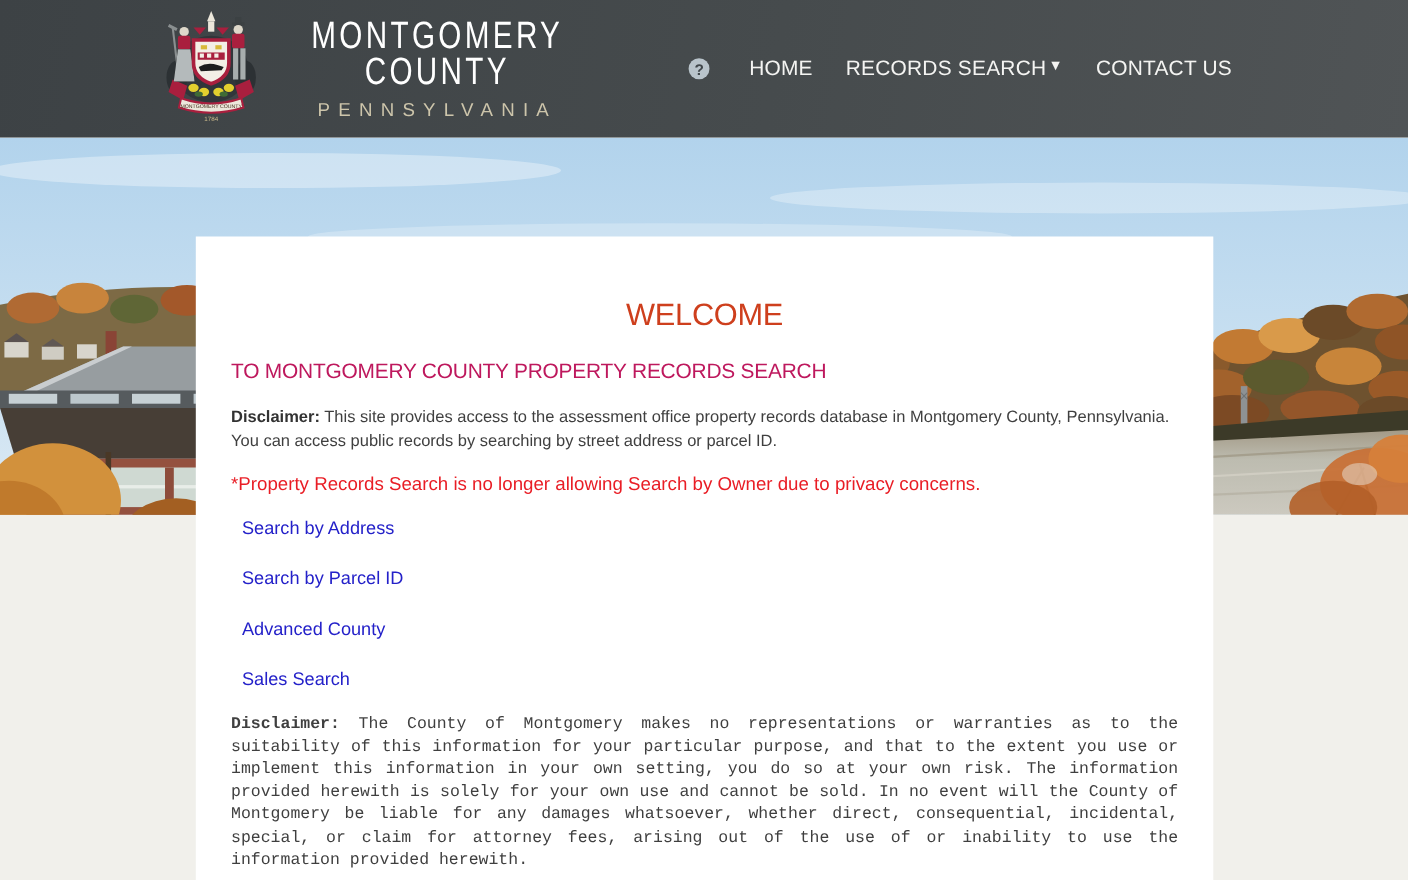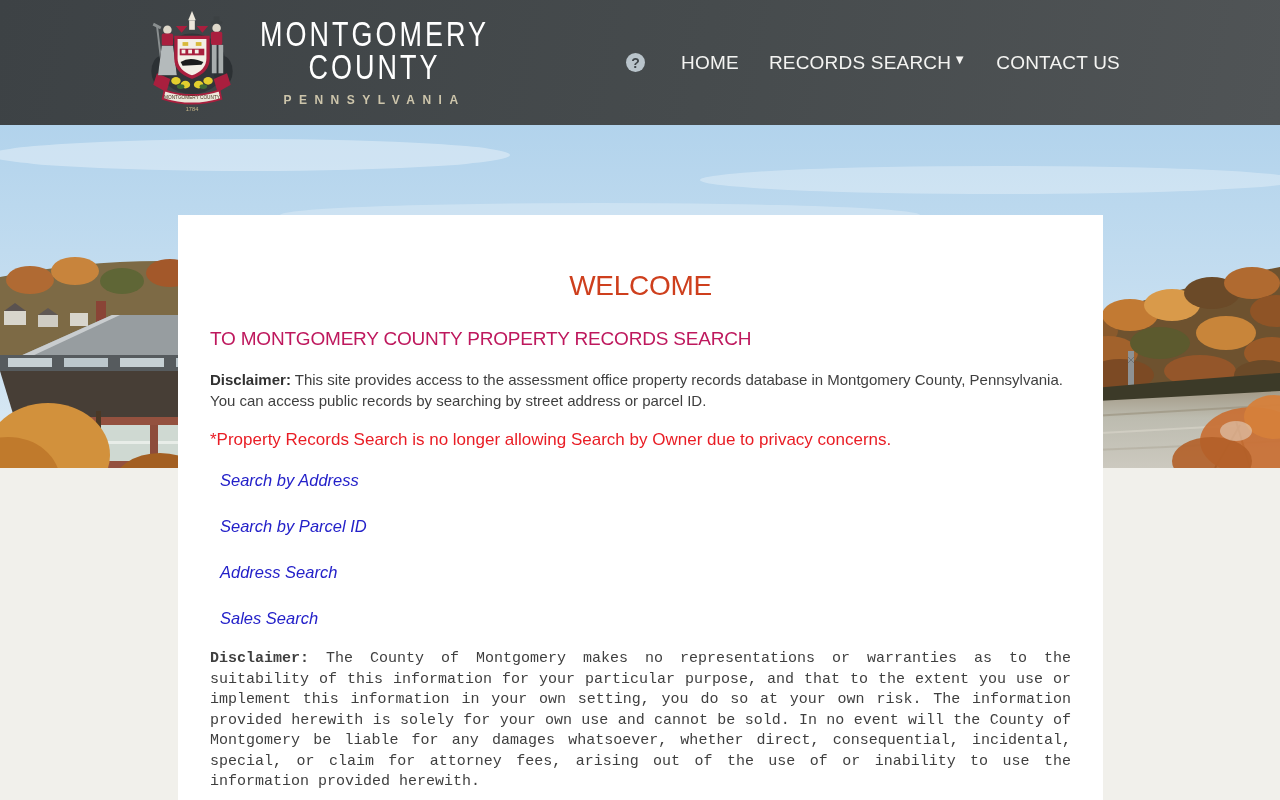--- a/index.html
+++ b/index.html
@@ -10,28 +10,28 @@
     font-family:"Liberation Sans", sans-serif;
   }
 
   
   .site-header {
     position:absolute; top:0; left:0; width:1280px; height:125px;
     background:linear-gradient(100deg,#3d4245 0%,#464b4d 55%,#505456 100%);
     display:flex; align-items:center; z-index:5;
   }
   .crest { margin-left:140px; flex:0 0 auto; }
-  .brand { margin-left:16px; text-align:center; }
+  .brand { margin-left:39px; text-align:center; }
   .brand-line {
     display:block; color:#ffffff; font-size:27px; font-weight:500;
     letter-spacing:3px; line-height:33px;
     transform:scaleY(1.28); transform-origin:center;
   }
   .brand-sub {
-    display:block; color:#cdc5ab; font-size:12px; font-weight:700;
+    display:block; color:#cdc5ab; font-size:17px; font-weight:400;
     letter-spacing:7.5px; margin-top:8px;
   }
   .main-nav {
     margin-left:auto; margin-right:160px;
     display:flex; align-items:center; gap:30px;
   }
   .help-badge {
     width:19px; height:19px; border-radius:50%;
     background:#b9c4cb; color:#40474b; font-weight:bold; font-size:14px;
     display:flex; align-items:center; justify-content:center;
@@ -57,21 +57,21 @@
     letter-spacing:-0.3px; line-height:30px;text-align:center;
   }
   .subheading {
     margin:27px 0 0 0; color:#be185d; font-size:19px; font-weight:500;
     letter-spacing:-0.2px; line-height:22px;
   }
   .para { margin:20px 0 0 0; color:#3f3f3f; font-size:15px; line-height:20.5px; }
   .para b { color:#323232; }
   .privacy-note { margin:19px 0 0 0; color:#e91d25; font-size:17px; line-height:20px; }
   .search-links { list-style:none; margin:20px 0 0 0; padding:0 0 0 10px; }
-  .search-links li { line-height:20px;font-style:italic; }
+  .search-links li { line-height:20px; }
   .search-links li:not(:last-child) { margin-bottom:25px; }
   .search-links a {
     color:#2421c9; font-size:16.5px; text-decoration:none; cursor:pointer;
   }
   .disclaimer {
     margin:20px 0 0 0; color:#3f3f3f; font-size:15px; line-height:20.5px;
     text-align:justify;
     font-family:Liberation Mono, monospace;
   }
 </style>
@@ -286,21 +286,21 @@
   <p class="privacy-note">*Property Records Search is no longer allowing Search by Owner due to privacy concerns.</p>
 
   <ul class="search-links">
     <li>
       <a>Search by Address</a>
     </li>
     <li>
       <a>Search by Parcel ID</a>
     </li>
     <li>
-      <a>Address Search</a>
+      <a>Advanced County</a>
     </li>
     <li>
       <a>Sales Search</a>
     </li>
   </ul>
 
   <p class="disclaimer"><b>Disclaimer:</b><span> The County of Montgomery makes no representations or warranties as to the suitability of this information for your particular purpose, and that to the extent you use or implement this information in your own setting, you do so at your own risk. The information provided herewith is solely for your own use and cannot be sold. In no event will the County of Montgomery be liable for any damages whatsoever, whether direct, consequential, incidental, special, or claim for attorney fees, arising out of the use of or inability to use the information provided herewith.</span></p>
 
 </main>
 

